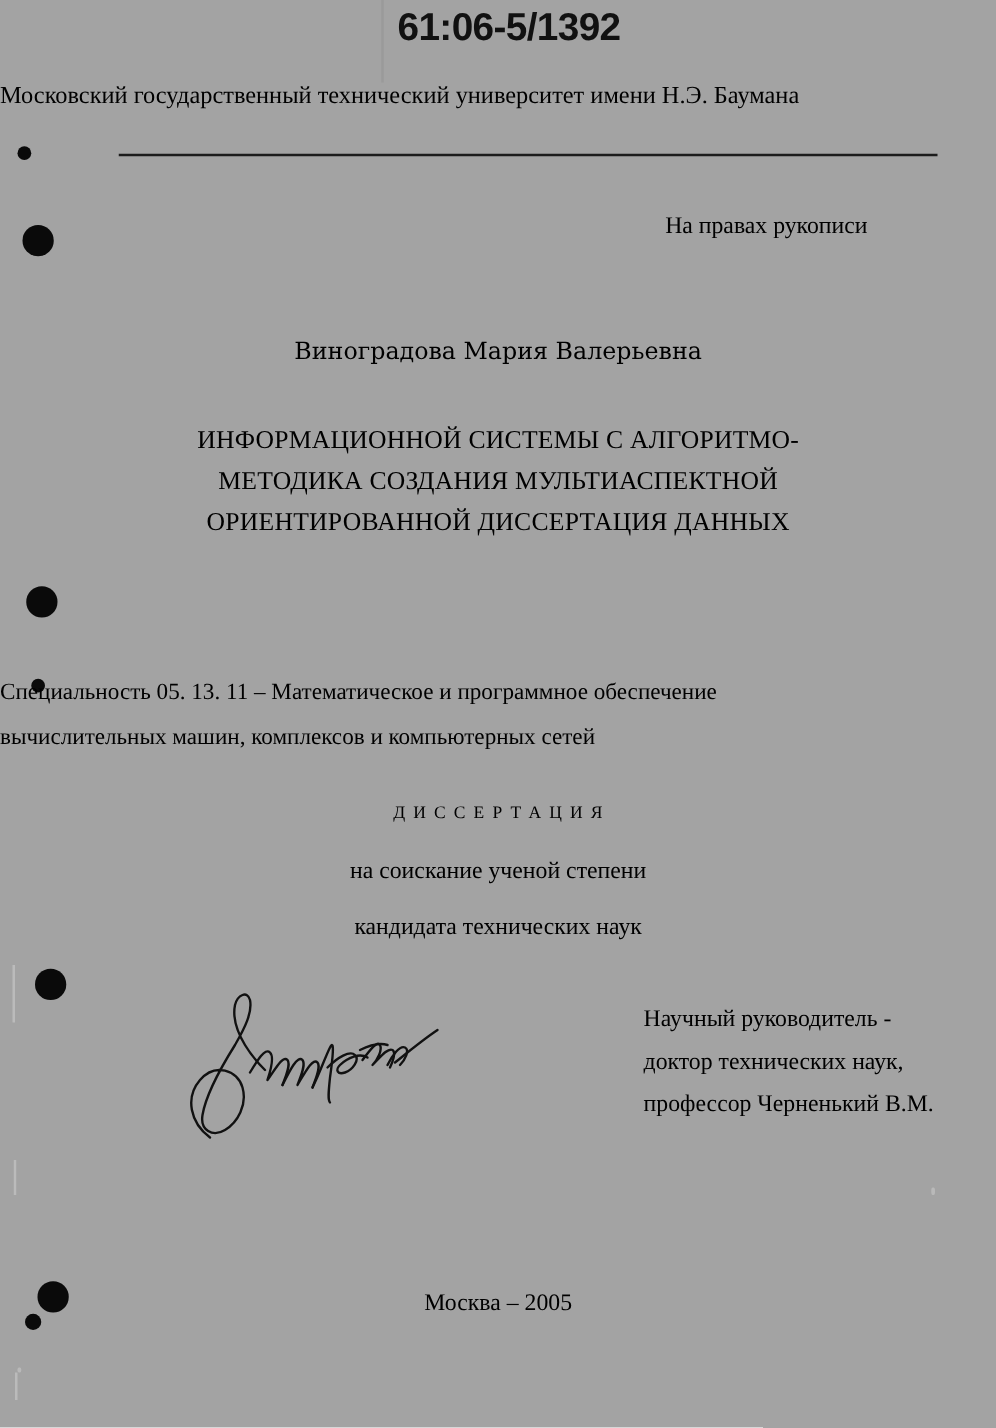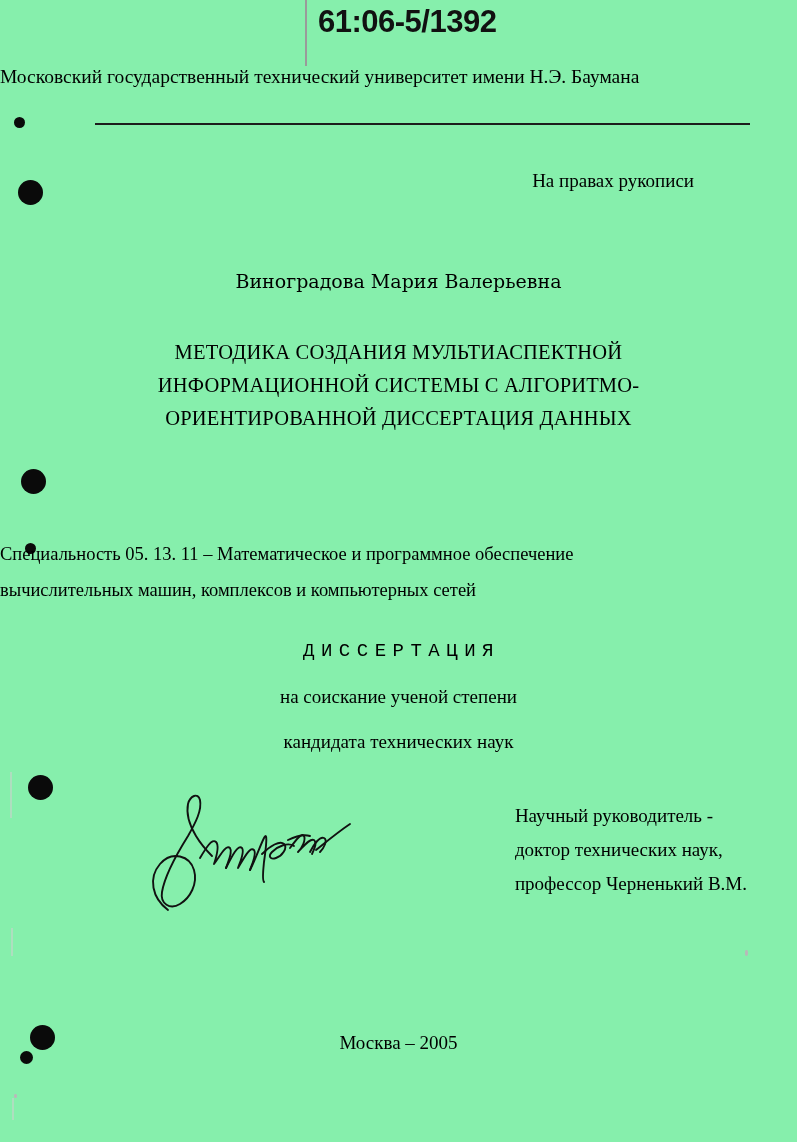--- a/index.html
+++ b/index.html
@@ -11,21 +11,21 @@
   body {
     font-family: "Liberation Serif", "DejaVu Serif", serif;
     color: #000000;
   }
 
   .page {
     position: relative;
     width: 797px;
     height: 1142px;
     margin: 0 auto;
-    background: #86efac;
+    background: #a3a3a3;
     overflow: hidden;
   }
 
   
   .scan-dot {
     position: absolute;
     background: #0a0a0a;
     border-radius: 50%;
   }
   .edge-streak {
@@ -129,26 +129,25 @@
 
   
   .thesis-block {
     position: absolute;
     left: 0;
     right: 0;
     top: 634px;
     text-align: center;
   }
   .thesis-word {
-    font-size: 19px;
+    font-size: 14px;
     letter-spacing: 6.5px;
     line-height: 34px;
     padding-left: 6px;
     white-space: nowrap;
-    font-family: Liberation Mono, monospace;
   }
   .thesis-sub {
     font-size: 19px;
     line-height: 33px;
     white-space: nowrap;
     margin-top: 12px;
   }
 
   
   .supervisor-block {
@@ -208,22 +207,22 @@
   <div class="stamp-code">61:06-5/1392</div>
 
   <div class="university">Московский государственный технический университет имени Н.Э. Баумана</div>
   <div class="header-rule"></div>
 
   <div class="manuscript-note">На правах рукописи</div>
 
   <div class="author">Виноградова Мария Валерьевна</div>
 
   <div class="title-block">
+    <div class="title-line">ИНФОРМАЦИОННОЙ СИСТЕМЫ С АЛГОРИТМО-</div>
     <div class="title-line">МЕТОДИКА СОЗДАНИЯ МУЛЬТИАСПЕКТНОЙ</div>
-    <div class="title-line">ИНФОРМАЦИОННОЙ СИСТЕМЫ С АЛГОРИТМО-</div>
     <div class="title-line">ОРИЕНТИРОВАННОЙ ДИССЕРТАЦИЯ ДАННЫХ</div>
   </div>
 
   <div class="specialty-block">
     <div class="specialty-line">Специальность 05. 13. 11 – Математическое и программное обеспечение</div>
     <div class="specialty-line">вычислительных машин, комплексов и компьютерных сетей</div>
   </div>
 
   <div class="thesis-block">
     <div class="thesis-word">ДИССЕРТАЦИЯ</div>

